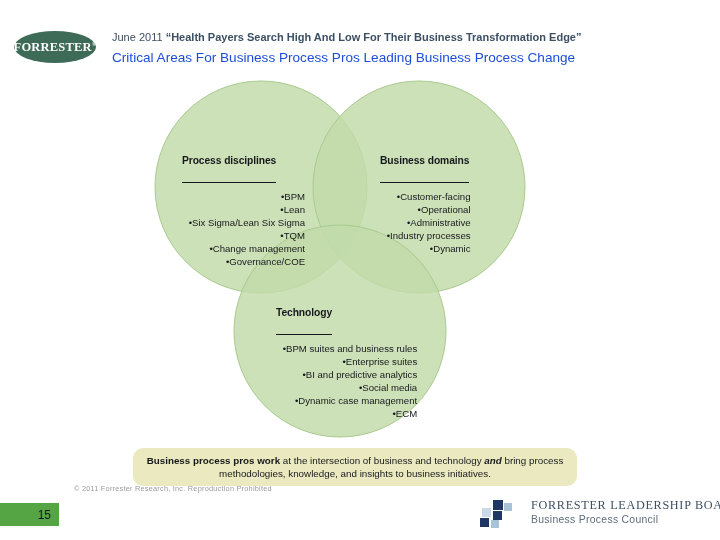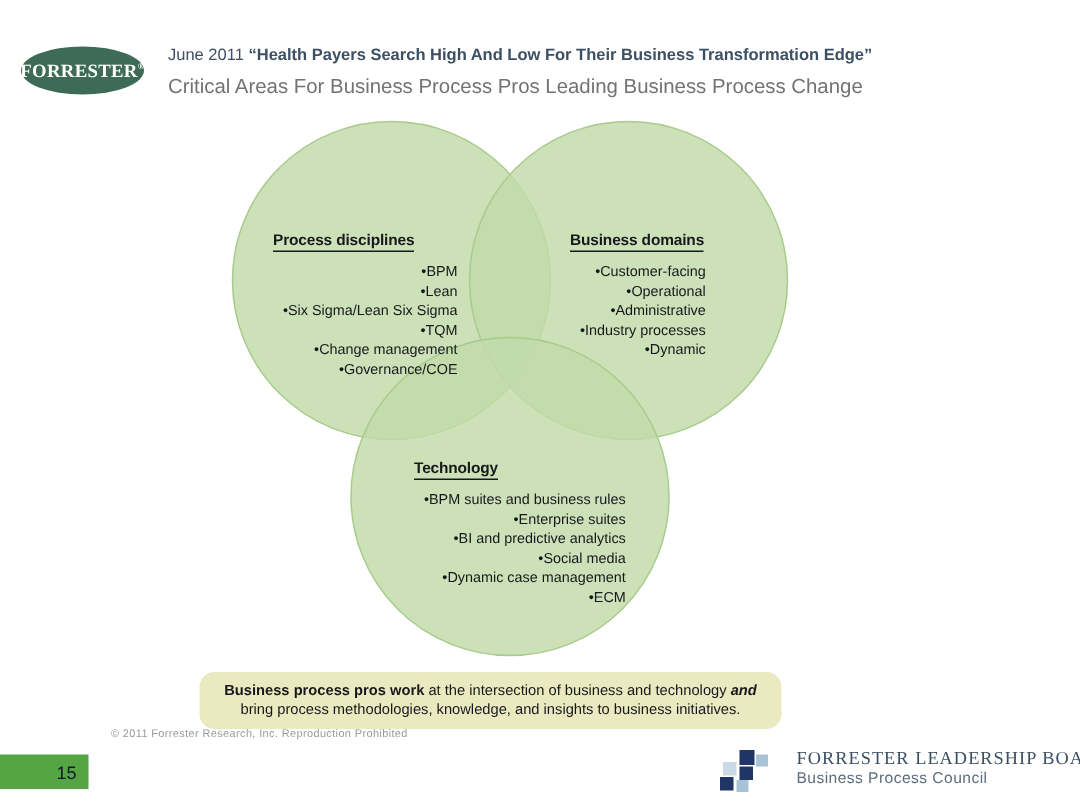--- a/index.html
+++ b/index.html
@@ -61,21 +61,21 @@
     white-space: nowrap;
   }
   .hdr-line1 .date {
     font-weight: normal;
   }
   .hdr-line1 .quoted {
     font-weight: bold;
   }
   .hdr-line2 {
     font-size: 13.6px;
-    color: #737373;
+    color: #1d4ed8;
     line-height: 19px;
     white-space: nowrap;
     margin-top: 3px;
   }
 
   
   #venn {
     position: absolute;
     left: 148px;
     top: 74px;
@@ -91,21 +91,21 @@
   .venn-block {
     position: absolute;
     color: #16191c;
   }
   .venn-title {
     font-size: 10.3px;
     font-weight: bold;
     letter-spacing: -0.1px;
     border-bottom: 1.1px solid #16191c;
     display: inline-block;
-    padding-bottom: 1px;
+    padding-bottom: 16px;
     margin-bottom: 3px;
     white-space: nowrap;
   }
   .venn-list {
     list-style: none;
     margin: 4px;
     padding: 0;
     text-align: right;
   }
   .venn-list li {
@@ -120,21 +120,21 @@
 
   #block-process  { left: 34px;  top: 76px; }
   #block-domains  { left: 232px; top: 76px; }
   #block-technology { left: 128px; top: 228px; }
 
   
   #caption {
     position: absolute;
     left: 133px;
     top: 448px;
-    width: 388px;
+    width: 444px;
     height: 38px;
     background: #ebe9c0;
     border-radius: 10px;
     display: flex;
     align-items: center;
     justify-content: center;
     box-sizing: border-box;
     padding: 0 12px;
   }
   #caption .cap-text {

